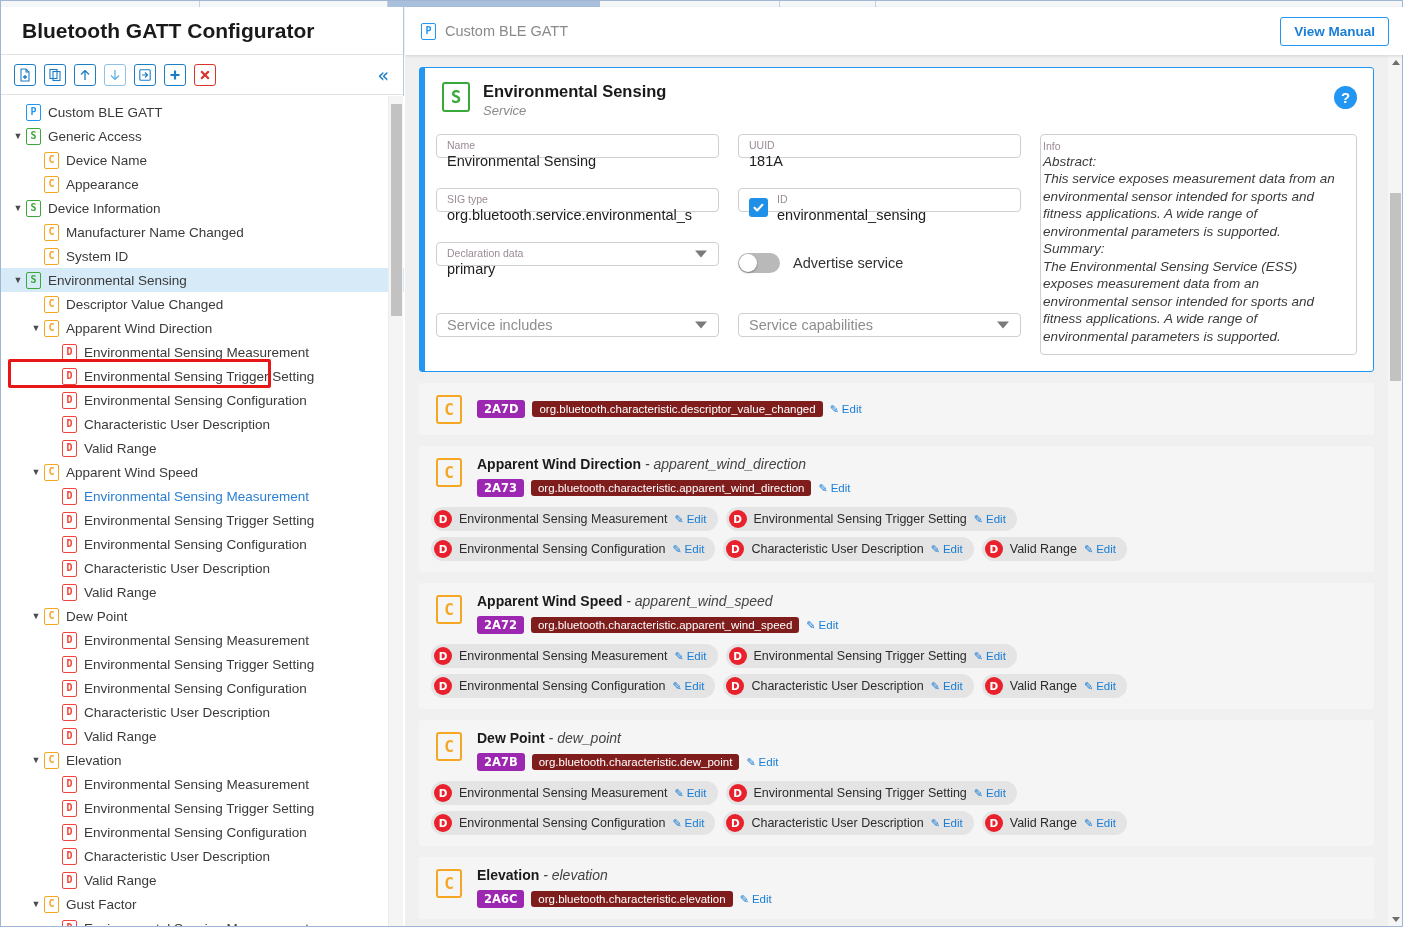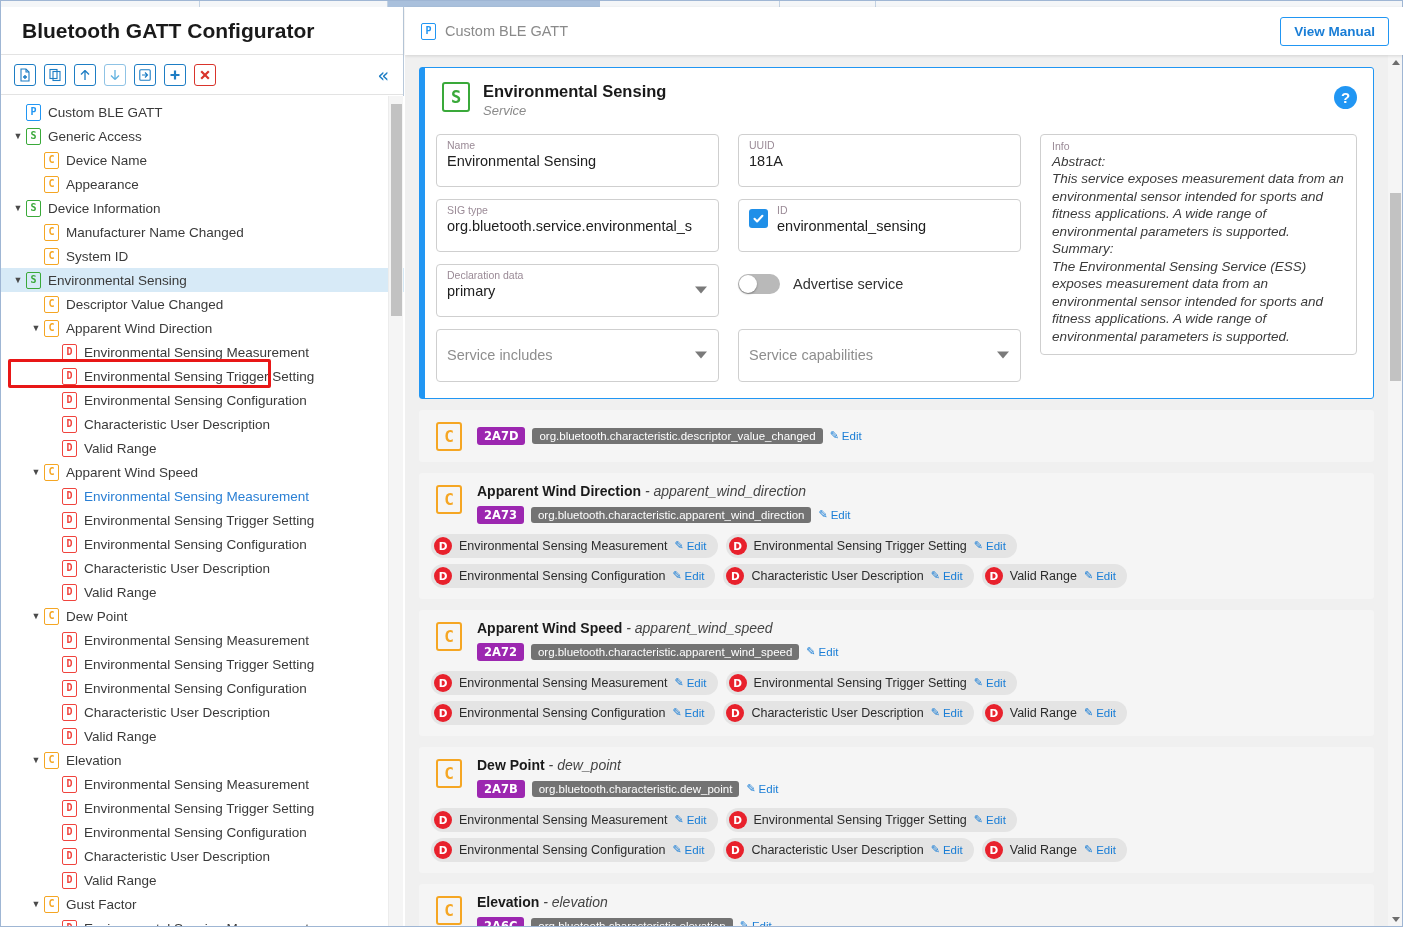--- a/index.html
+++ b/index.html
@@ -162,21 +162,21 @@
   .form-grid {
     margin-top:16px;
     display:grid;
     grid-template-columns: 283px 283px 1fr;
     grid-template-rows: auto auto auto auto;
     column-gap:19px; row-gap:12px;
     align-items:start;
   }
   .field {
     border:1px solid #cfcfcf; border-radius:4px;
-    background:#fff; height:53px;
+    background:#fff; height:24px;
     padding:4px 10px 0 10px; position:relative;
   }
   .field .flabel { font-size:10.5px; color:#9a8a96; line-height:12px; }
   .field .fvalue { font-size:14.5px; color:#202020; line-height:20px;
                    white-space:nowrap; overflow:hidden; }
   .field.with-check { padding-left:38px; }
   .check {
     position:absolute; left:10px; top:9px;
     width:19px; height:19px; border-radius:3px; background:#1f8fe8;
     display:flex; align-items:center; justify-content:center; cursor:pointer;
@@ -197,21 +197,21 @@
   }
   .toggle .knob {
     position:absolute; left:1px; top:1px; width:18px; height:18px;
     border-radius:50%; background:#fff; box-shadow:0 1px 2px rgba(0,0,0,.35);
   }
   .toggle-label { font-size:14.5px; color:#333; }
 
   .info-box {
     grid-column:3; grid-row:1 / span 4;
     border:1px solid #cfcfcf; border-radius:4px; background:#fff;
-    padding:5px 11px 9px 11px; min-height:215px;
+    padding:5px 11px 9px 2px; min-height:215px;
   }
   .info-box .flabel { font-size:10.5px; color:#9a8a96; line-height:13px; }
   .info-box .itxt { font-size:13.5px; color:#3b3b3b; line-height:17.5px;font-style:italic; }
 
   
   .char-card {
     background:#f5f5f5; border-radius:3px;
     margin-top:11px; padding:10px 12px 11px 12px;
   }
   .cc-head { display:flex; align-items:flex-start; }
@@ -223,21 +223,21 @@
     margin-right:15px; margin-left:5px; flex:0 0 26px; margin-top:2px;
   }
   .cc-title { font-size:14px; font-weight:bold; color:#1a1a1a; }
   .cc-title .it { font-weight:normal; font-style:italic; color:#444; }
   .cc-tags { margin-top:7px; display:flex; align-items:center; gap:7px; flex-wrap:wrap;}
   .tag-uuid {
     background:#9c27b0; color:#fff; font-size:11.5px; font-weight:bold;
     padding:2px 7px; border-radius:3px; font-family:"DejaVu Sans", sans-serif;
   }
   .tag-type {
-    background:#737373; color:#fff; font-size:11.5px;
+    background:#7f1d1d; color:#fff; font-size:11.5px;
     padding:2px 7px; border-radius:3px;
   }
   .edit-link {
     color:#1a7ed6; font-size:11.5px; cursor:pointer; white-space:nowrap;
     display:inline-flex; align-items:center; gap:3px;
   }
   .edit-link .pen { color:#1a7ed6; font-size:11px; }
 
   .desc-rows { margin-top:10px; display:flex; flex-direction:column; gap:6px; }
   .desc-row { display:flex; gap:8px; flex-wrap:wrap; }

